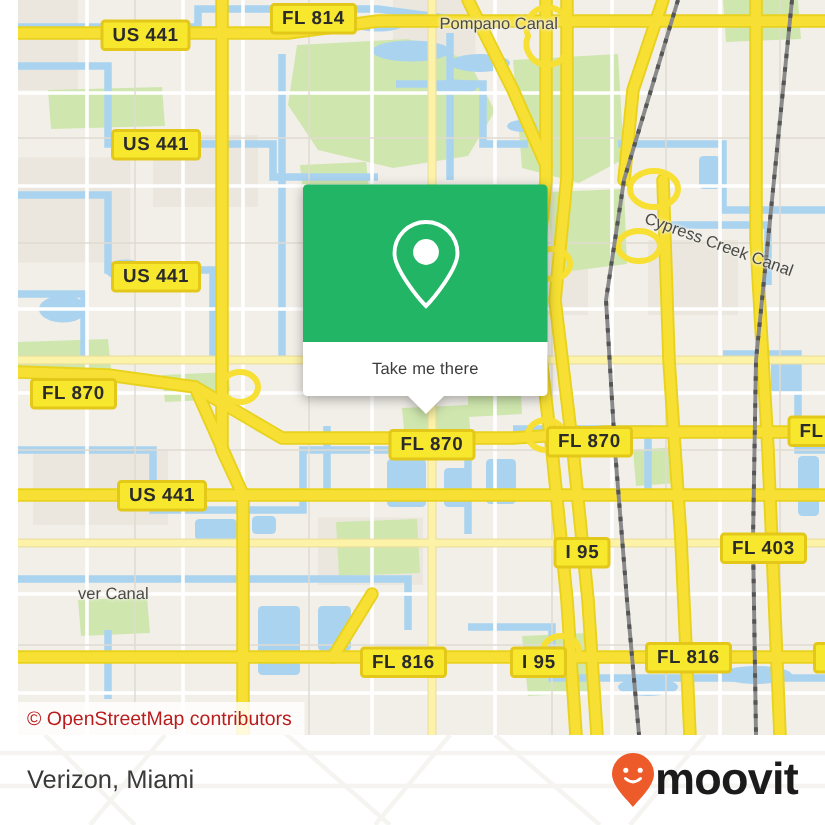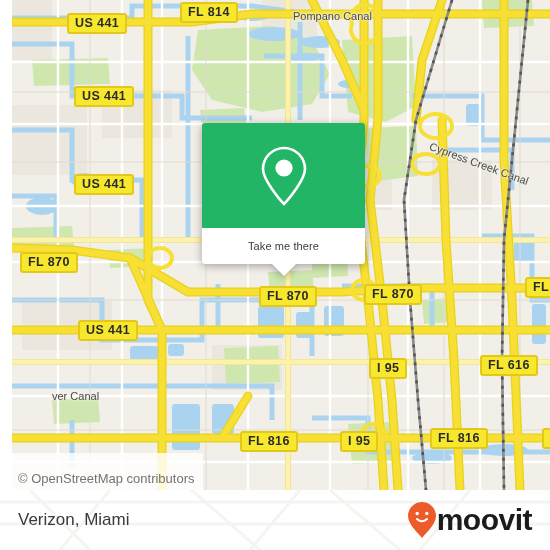--- a/index.html
+++ b/index.html
@@ -32,23 +32,23 @@
     background: #f2efe9;
   }
   #map svg { display: block; }
 
   .osm-attrib {
     position: absolute;
     left: 0;
     bottom: 0;
     height: 22px;
     line-height: 22px;
-    padding: 15px 8px 0 6px;
+    padding: 0 8px 0 6px;
     background: rgba(255,255,255,0.82);
-    color: #737373;
+    color: #b91c1c;
     font-size: 13px;
     font-family: "Liberation Sans", sans-serif;
     white-space: nowrap;
     z-index: 40;
   }
 
   
   .shield {
     position: absolute;
     box-sizing: border-box;
@@ -373,21 +373,21 @@
     <div class="shield" style="left:168px; top:2px;">FL 814</div>
     <div class="shield" style="left:55px;  top:13px;">US 441</div>
     <div class="shield" style="left:62px;  top:86px;">US 441</div>
     <div class="shield" style="left:62px;  top:174px;">US 441</div>
     <div class="shield" style="left:8px;   top:252px;">FL 870</div>
     <div class="shield" style="left:247px; top:286px;">FL 870</div>
     <div class="shield" style="left:352px; top:284px;">FL 870</div>
     <div class="shield" style="left:513px; top:277px;">FL 870</div>
     <div class="shield" style="left:66px;  top:320px;">US 441</div>
     <div class="shield" style="left:357px; top:358px;">I 95</div>
-    <div class="shield" style="left:468px; top:355px;">FL 616</div>
+    <div class="shield" style="left:468px; top:355px;">FL 403</div>
     <div class="shield" style="left:228px; top:431px;">FL 816</div>
     <div class="shield" style="left:328px; top:431px;">I 95</div>
     <div class="shield" style="left:418px; top:428px;">FL 816</div>
     <div class="shield" style="left:530px; top:428px;">FL</div>
 
     <div class="maplabel" style="left:281px; top:10px;">Pompano Canal</div>
     <div class="maplabel" style="left:420px; top:140px; transform:rotate(20deg); transform-origin:left top;">Cypress Creek Canal</div>
     <div class="maplabel" style="left:0px;   top:390px;padding-left:40px;">ver Canal</div>
 
     <div id="popup">

